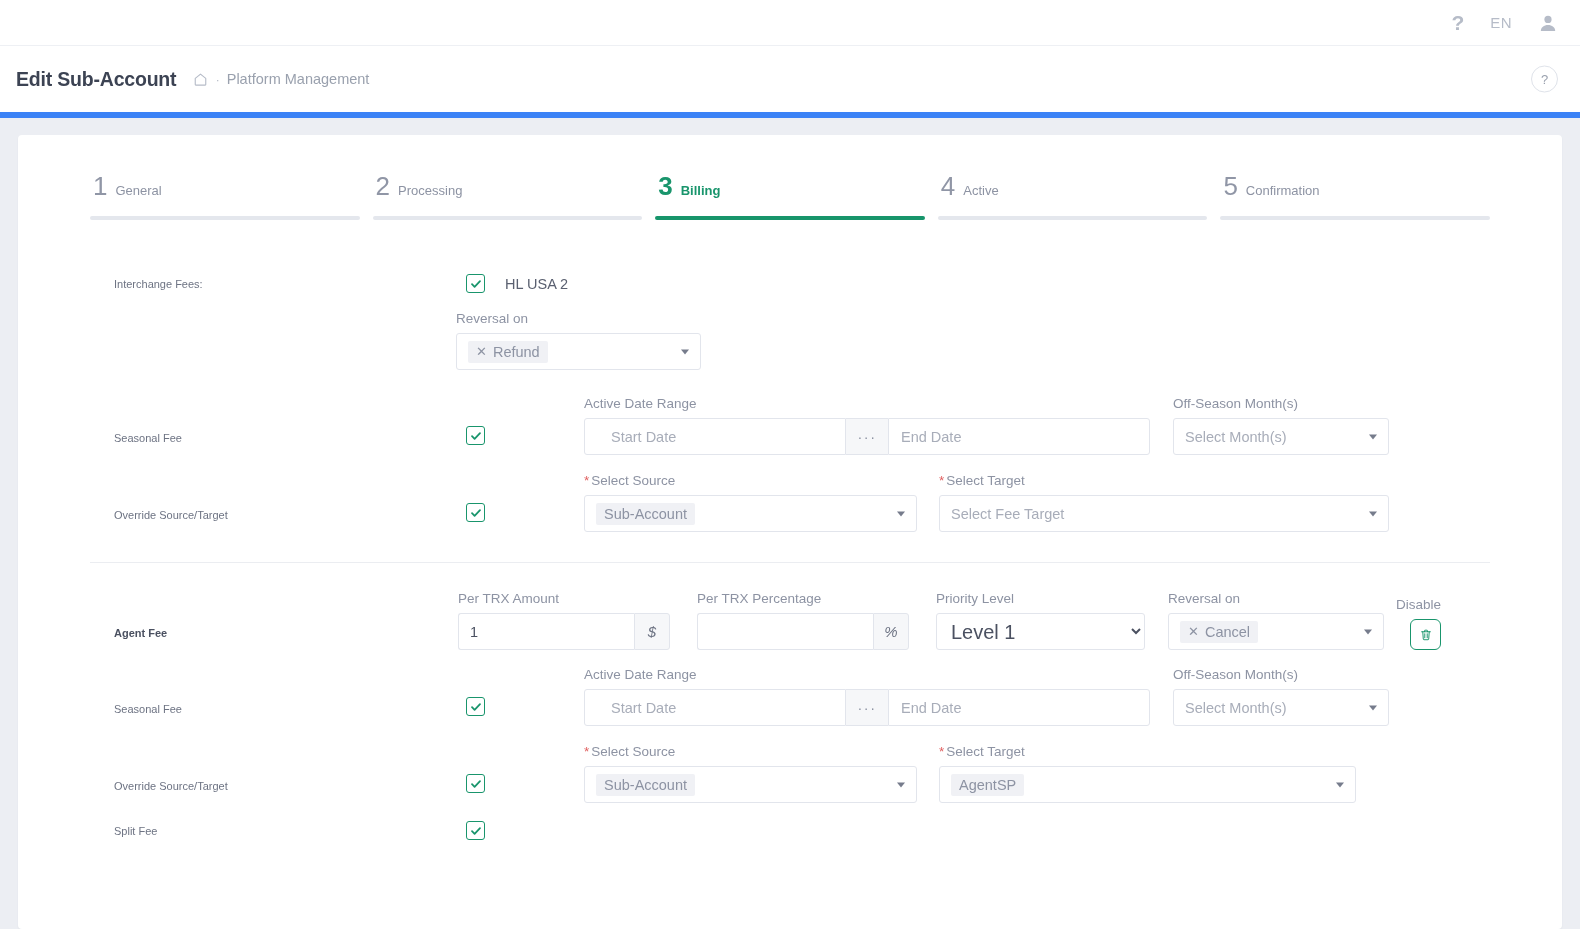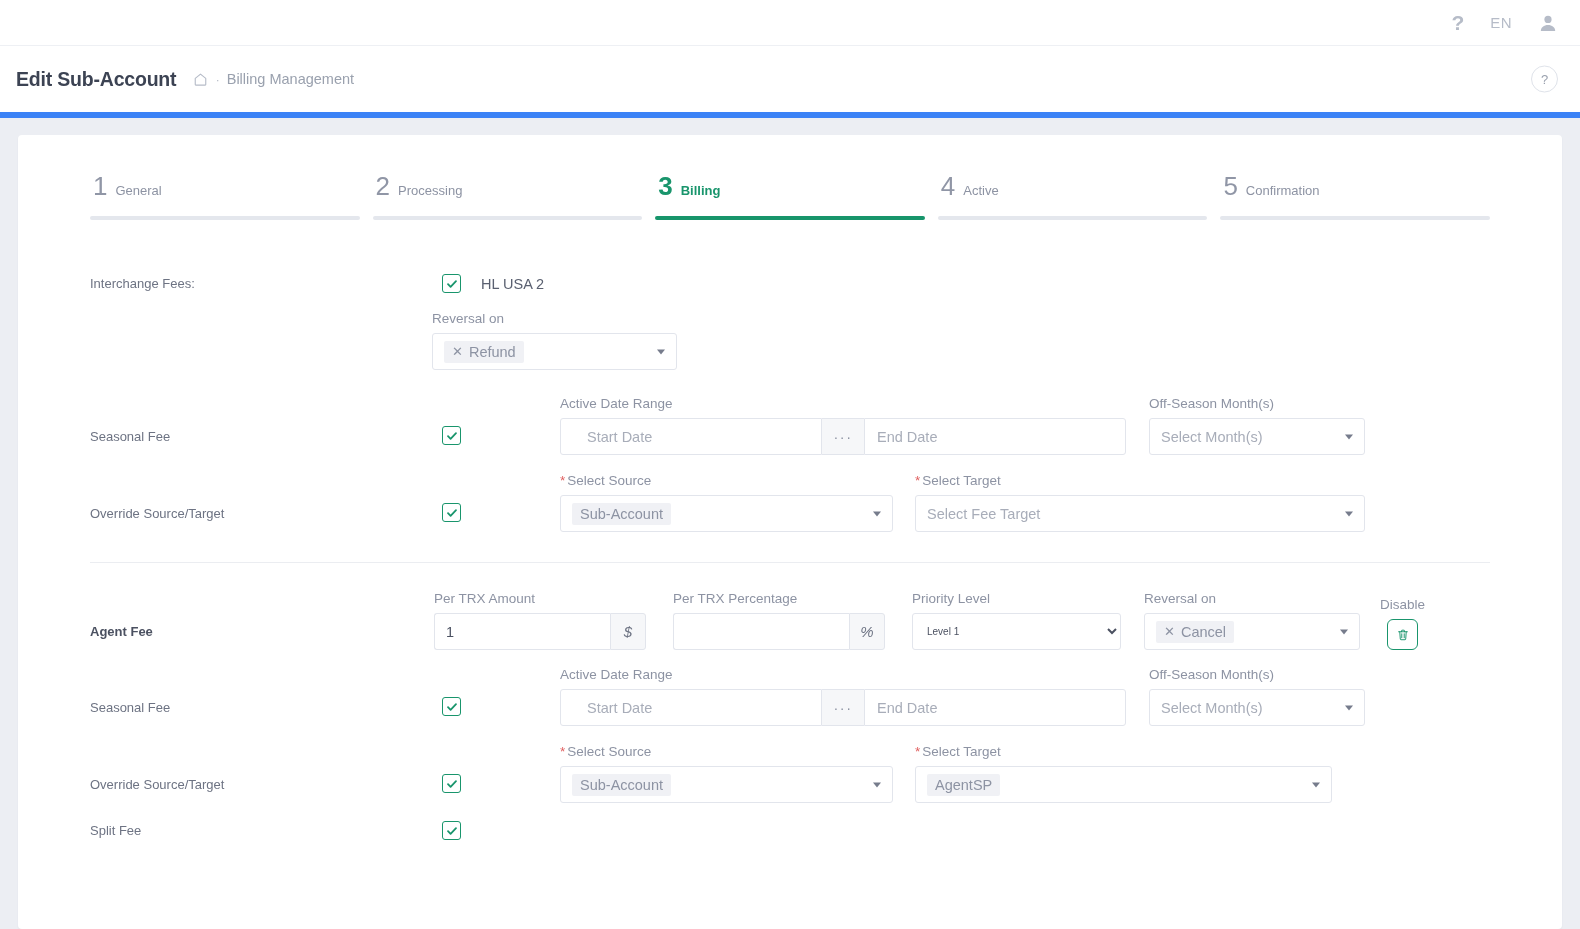--- a/index.html
+++ b/index.html
@@ -98,25 +98,26 @@
   .step-num { font-size: 26px; font-weight: 400; color: #9096a6; line-height: 1; }
   .step-label { font-size: 13px; color: #8d93a3; }
   .step-bar { height: 4px; background: #e4e7ed; border-radius: 2px; margin-top: 17px; }
   .step.active .step-num { color: #19956c; font-weight: 700; }
   .step.active .step-label { color: #19956c; font-weight: 700; }
   .step.active .step-bar { background: #17956b; }
 
   
   .row { display: flex; align-items: flex-end; }
   .row-label {
-    font-size: 13px;
+    font-size: 11px;
     color: #6d7383;
     width: 352px;
     flex: 0 0 352px;
     padding-bottom: 11px;
+    margin-left: 24px;
   }
   .row-label.bold { color: #4b5161; font-weight: 700; }
 
   .cbcell { width: 118px; flex: 0 0 118px; padding-bottom: 10px; }
   .cb {
     width: 19px; height: 19px;
     border: 1.5px solid #19956c;
     border-radius: 3px;
     background: #fff;
     display: flex; align-items: center; justify-content: center;
@@ -199,21 +200,21 @@
     border-radius: 0 3px 3px 0;
     background: #f6f7f9;
     display: flex; align-items: center; justify-content: center;
     font-size: 15px; color: #6d7383; font-style: italic;
   }
 
   select.nativesel {
     height: 37px; width: 209px;
     border: 1px solid #e2e5ec; border-radius: 3px;
     background: #fff; padding: 0 10px;
-    font-size: 10px; color: #4b5161;
+    font-size: 20px; color: #4b5161;
     font-family: "Liberation Sans", sans-serif;
     outline: none;
   }
 
   .trashbtn {
     width: 31px; height: 31px;
     border: 1.5px solid #19956c;
     border-radius: 6px;
     background: #fff;
     display: flex; align-items: center; justify-content: center;
@@ -238,21 +239,21 @@
 
 <div class="pagehead">
   <h1>Edit Sub-Account</h1>
   <div class="crumbs">
     <span class="home-ico">
       <svg width="15" height="15" viewBox="0 0 16 16">
           <path d="M8 2.2 2.4 6.8V13.4a.6.6 0 0 0 .6.6h10a.6.6 0 0 0 .6-.6V6.8z" fill="none" stroke="#b6bcc8" stroke-width="1.2" stroke-linejoin="round"></path>
         </svg>
     </span>
     <span class="sep">·</span>
-    <span class="crumb">Billing Management</span>
+    <span class="crumb">Platform Management</span>
   </div>
   <div class="head-help">?</div>
 </div>
 
 <div class="page">
 <div class="card">
 
   <div class="stepper">
     <div class="step">
       <div class="step-head">
@@ -397,21 +398,21 @@
     <div class="field" style="margin-left:23px;">
       <span class="flabel">Reversal on</span>
       <div class="ctrl" style="width:216px;">
         <span class="chip">
           <span class="x">✕</span>
           <span>Cancel</span>
         </span>
         <span class="caret-dn"></span>
       </div>
     </div>
-    <div class="field" style="margin-left:20px; align-items:center;">
+    <div class="field" style="margin-left:12px; align-items:flex-end;">
       <span class="flabel">Disable</span>
       <div class="trashbtn">
         <svg width="14" height="14" viewBox="0 0 16 16">
           <path d="M3 4.3h10M6.3 4.3V3.1a.6.6 0 0 1 .6-.6h2.2a.6.6 0 0 1 .6.6v1.2M4.3 4.3l.6 8.3a.8.8 0 0 0 .8.8h4.6a.8.8 0 0 0 .8-.8l.6-8.3" fill="none" stroke="#19956c" stroke-width="1.1" stroke-linecap="round" stroke-linejoin="round"></path>
           <path d="M6.6 6.6v4.6M9.4 6.6v4.6" stroke="#19956c" stroke-width="1.1" stroke-linecap="round"></path>
         </svg>
       </div>
     </div>
   </div>
 

